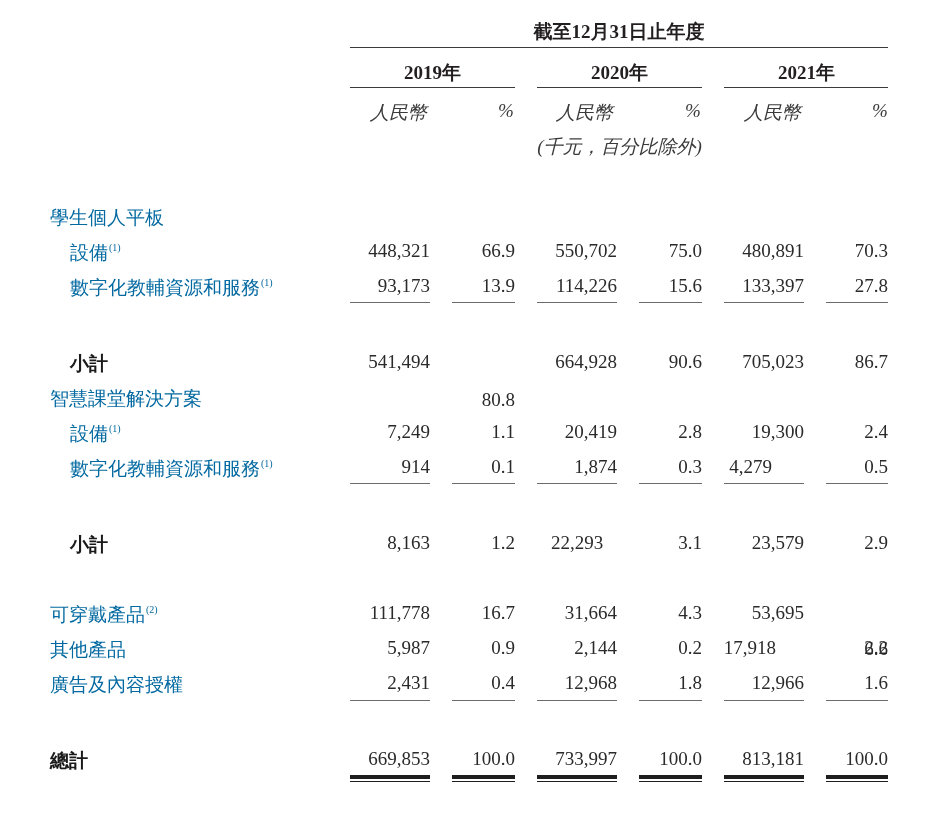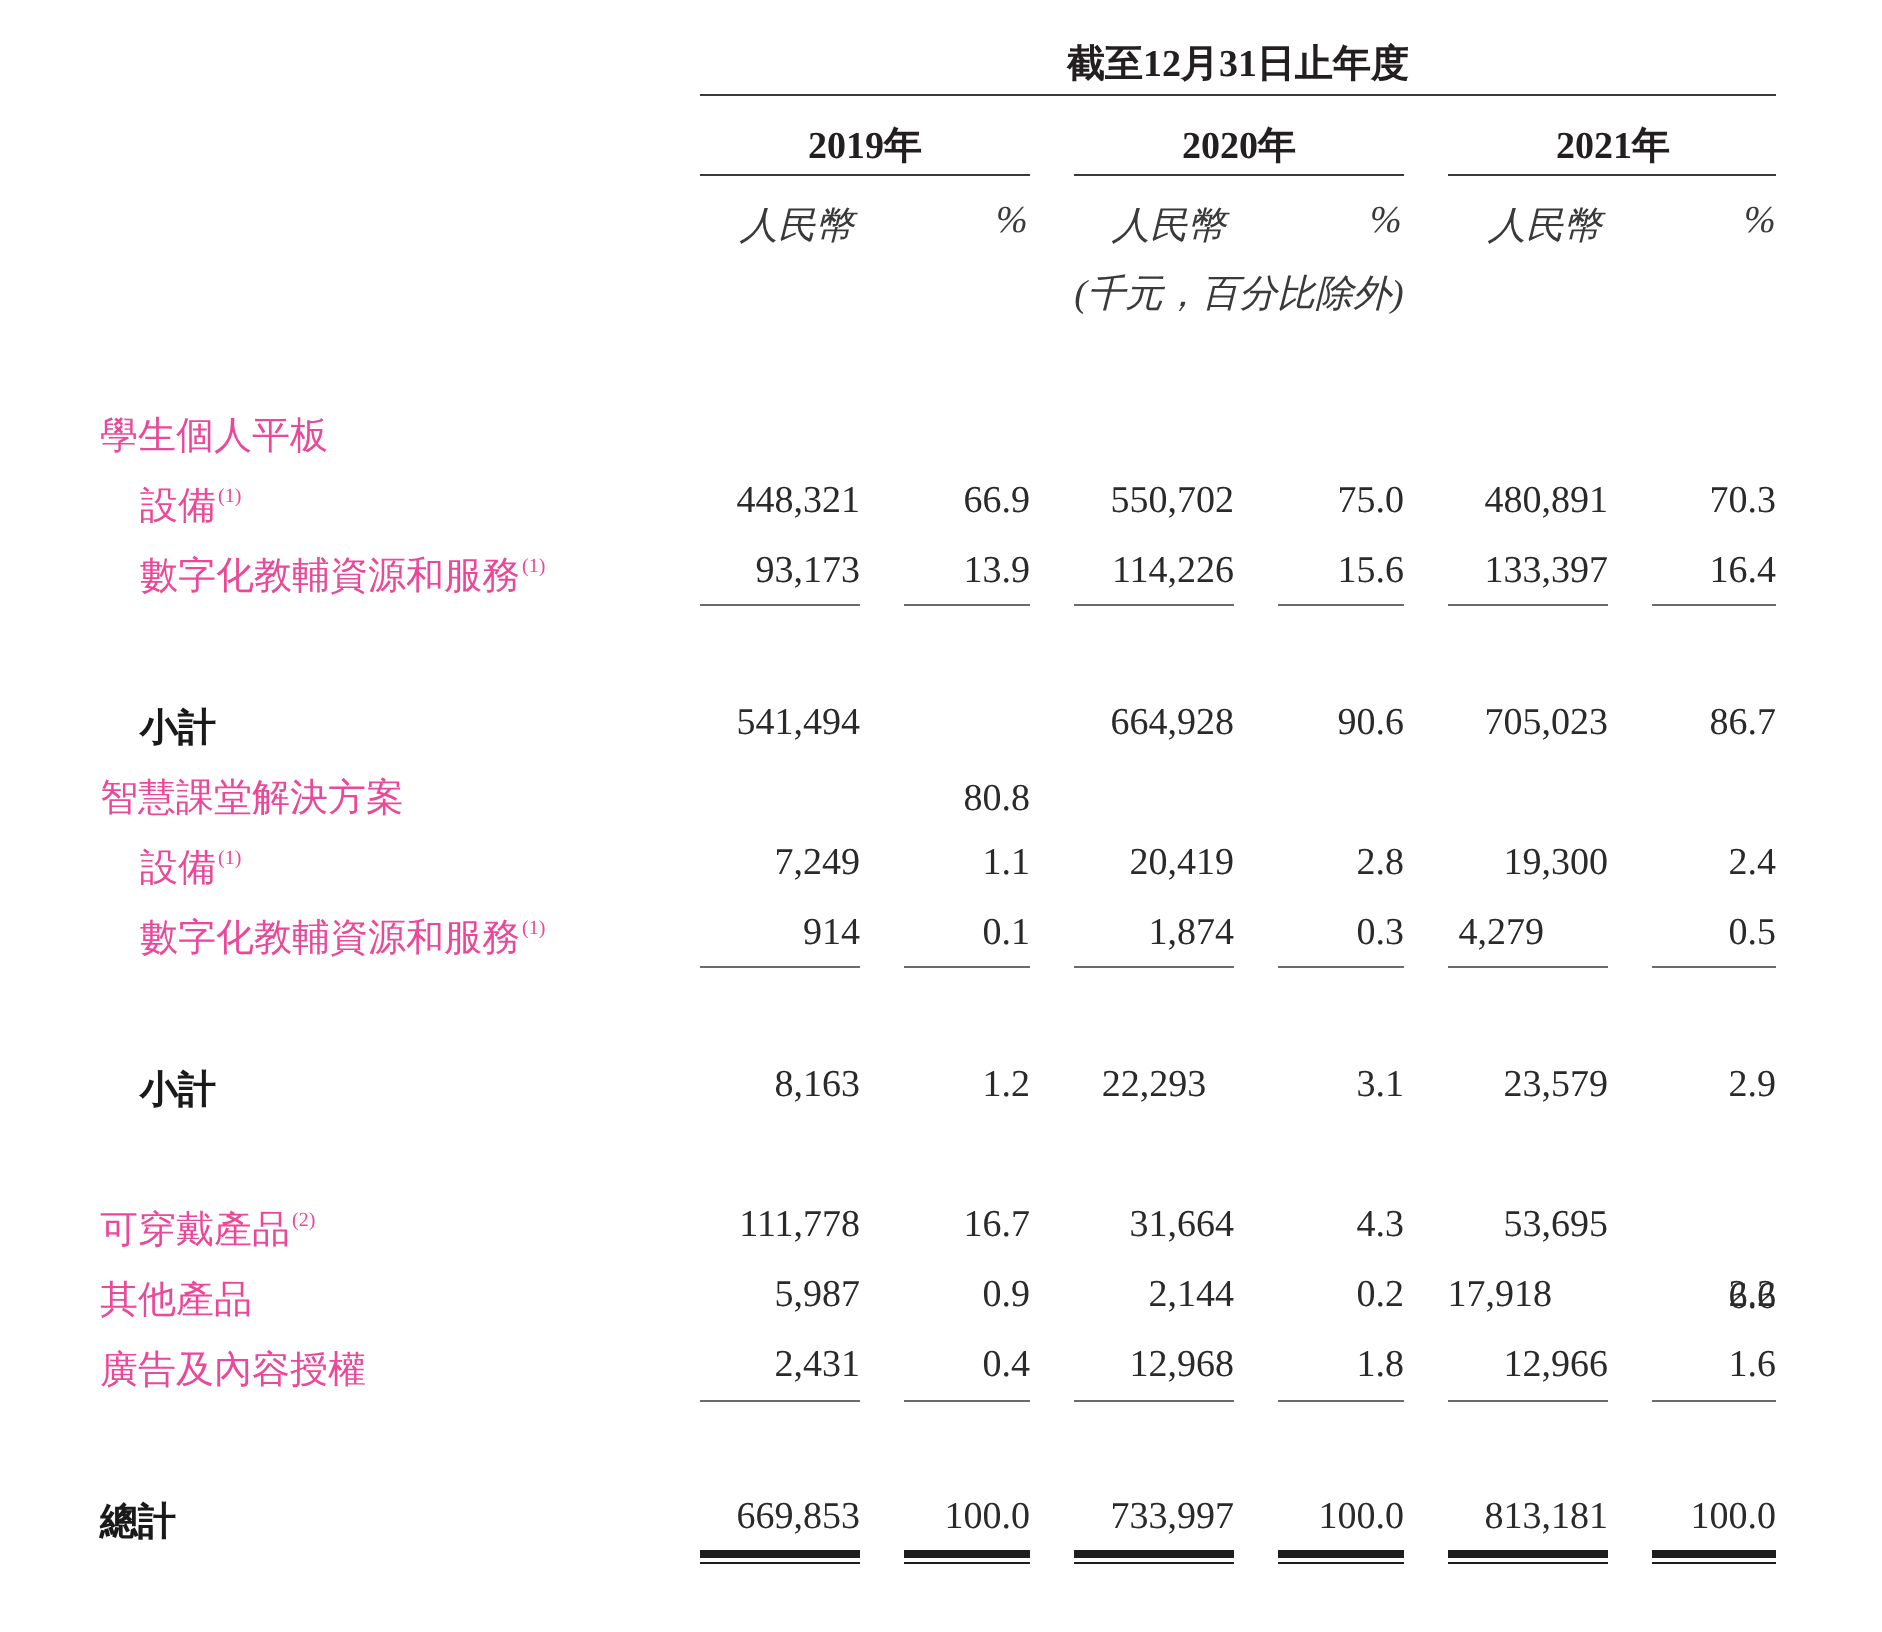--- a/index.html
+++ b/index.html
@@ -50,21 +50,21 @@
       font-style: italic;
       font-size: 19px;
       top: 134px;
       left: 537px;
       width: 165px;
       text-align: center;
       color: #3a3a3a;
     }
     .label {
       font-size: 19px;
-      color: #ec4899;
+      color: #0369a1;
     }
     .label.bold { font-weight: bold; color: #1a1a1a; }
     .label sup { font-size: 10px; vertical-align: 8px; margin-left: 1px; }
     .num {
       font-size: 19px;
       text-align: right;
       color: #2a2a2a;
     }
     .row { position: absolute; left: 0; width: 941px; height: 26px; }
   </style>
@@ -103,21 +103,21 @@
   <div class="abs num" style="left:826px; width:62px;">70.3</div>
 </div>
 
 <div class="row" style="top:275px;">
   <div class="abs label" style="left:70px; top:0;"><span>數字化教輔資源和服務</span><sup>(1)</sup></div>
   <div class="abs num" style="left:350px; width:80px;">93,173</div>
   <div class="abs num" style="left:452px; width:63px;">13.9</div>
   <div class="abs num" style="left:537px; width:80px;">114,226</div>
   <div class="abs num" style="left:639px; width:63px;">15.6</div>
   <div class="abs num" style="left:724px; width:80px;">133,397</div>
-  <div class="abs num" style="left:826px; width:62px;">16.4</div>
+  <div class="abs num" style="left:826px; width:62px;">27.8</div>
 </div>
 
 <div class="uline" style="top:302px; left:350px; width:80px;"></div>
 <div class="uline" style="top:302px; left:452px; width:63px;"></div>
 <div class="uline" style="top:302px; left:537px; width:80px;"></div>
 <div class="uline" style="top:302px; left:639px; width:63px;"></div>
 <div class="uline" style="top:302px; left:724px; width:80px;"></div>
 <div class="uline" style="top:302px; left:826px; width:62px;"></div>
 
 <div class="row" style="top:351px;">

